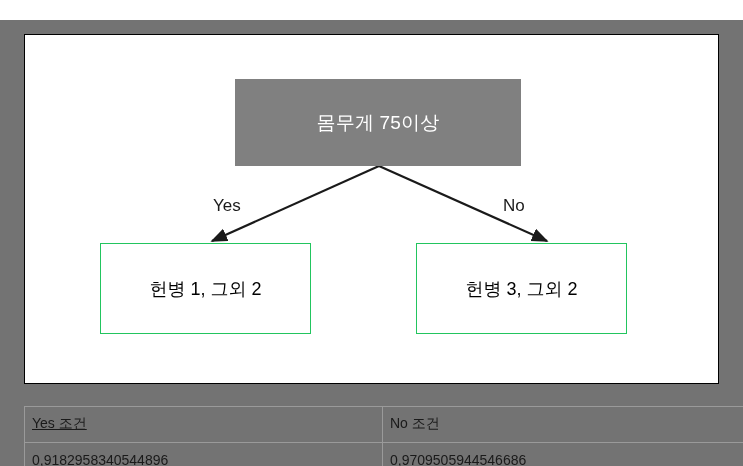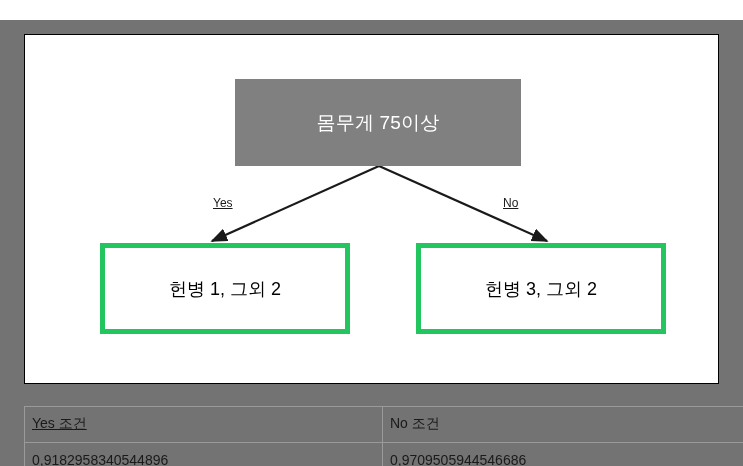--- a/index.html
+++ b/index.html
@@ -50,39 +50,38 @@
     top: 44px;
     width: 286px;
     height: 87px;
     background: #808080;
     color: #ffffff;
     font-size: 19px;
     letter-spacing: 0.2px;
   }
 
   .node-leaf {
-    width: 250px;
+    width: 211px;
     height: 91px;
     top: 208px;
     background: #ffffff;
-    border: 5px solid #22c55e;
+    border: 1px solid #22c55e;
     color: #000000;
     font-size: 18px;
   }
 
   .node-leaf-left  { left: 75px; }
   .node-leaf-right { left: 391px; }
 
   
   .edge-label {
     position: absolute;
-    font-size: 12px;
+    font-size: 17px;
     color: #1a1a1a;
     white-space: nowrap;
-    text-decoration: underline;
   }
   .edge-label-yes { left: 188px; top: 161px; }
   .edge-label-no  { left: 478px; top: 161px; }
 
   
   .connectors {
     position: absolute;
     left: 0;
     top: 0;
     width: 695px;

